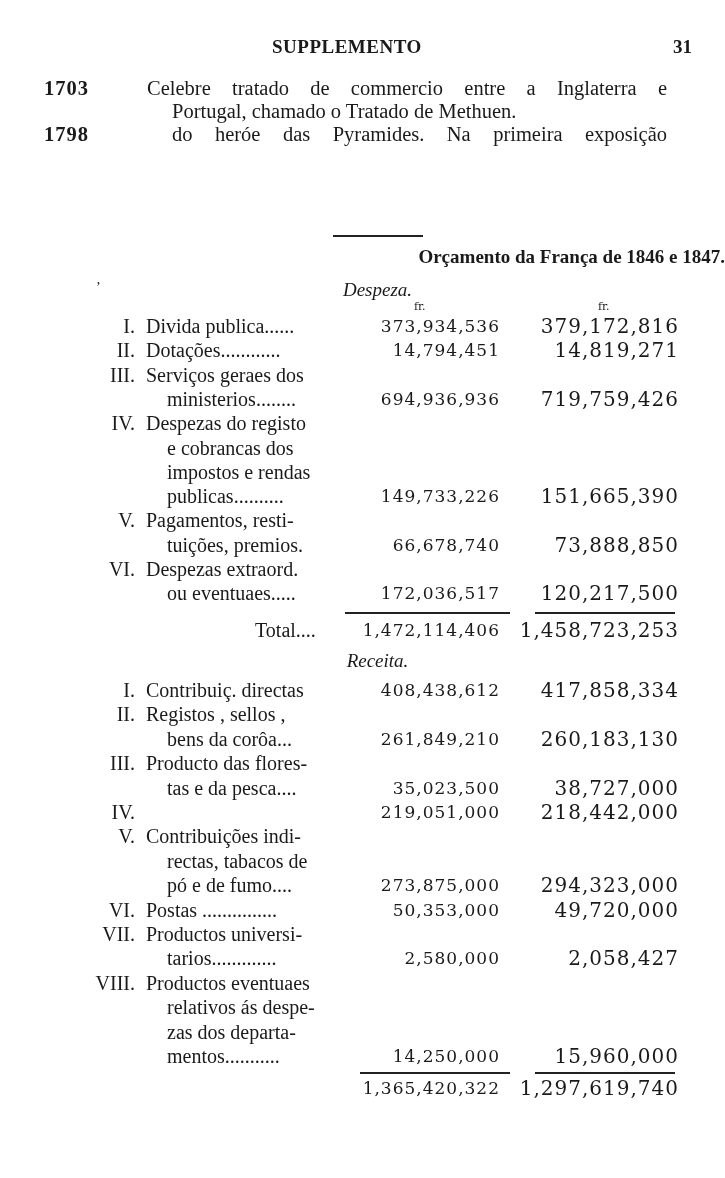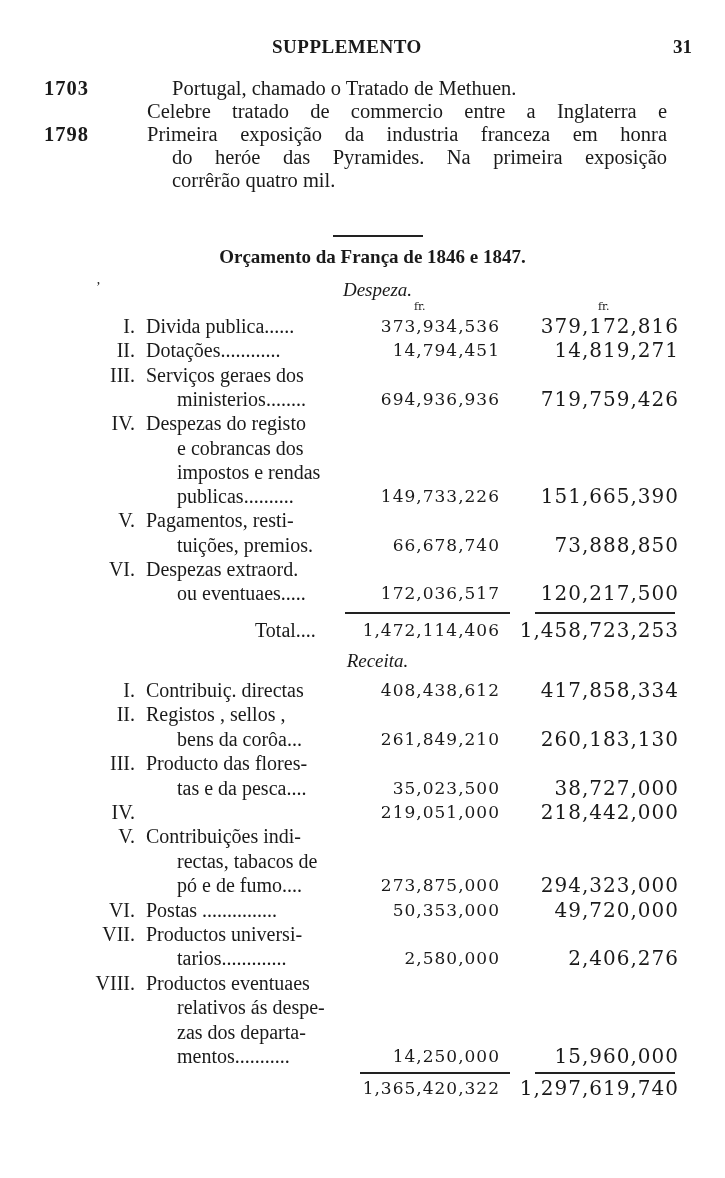--- a/index.html
+++ b/index.html
@@ -22,60 +22,58 @@
     .entry .text { position: absolute; left: 147px; top: 0; width: 520px; }
     .entry .text .line { display: block; white-space: nowrap; }
     .entry .text .indent { padding-left: 25px; }
     .entry .text .justify { text-align: justify; text-align-last: justify; }
 
     .short-rule {
       position: absolute; left: 333px; top: 235px; width: 90px; height: 0;
       border-top: 2px solid #222;
     }
     .table-title {
-      position: absolute; top: 246px; left: 0; width: 725px; text-align: center;
+      position: absolute; top: 246px; left: 0; width: 725px; text-align: right;
       font-weight: bold; font-size: 19px; padding-left: 20px; box-sizing: border-box;
     }
     .tick-mark { position: absolute; left: 96px; top: 280px; font-size: 14px; }
     .section-heading {
       position: absolute; left: 0; width: 725px; text-align: center; font-style: italic; font-size: 19px;
       padding-left: 30px; box-sizing: border-box;
     }
     .unit {
       position: absolute; font-size: 11px; font-family: "DejaVu Serif", serif;
     }
     .row { position: absolute; left: 0; width: 725px; font-size: 20px; line-height: 23px; height: 23px; }
     .row .num { position: absolute; right: 590px; text-align: right; white-space: nowrap; }
     .row .label { position: absolute; left: 146px; white-space: nowrap; }
-    .row .label.cont { left: 177px; }
+    .row .label.cont { left: 167px; }
     .row .v1 { position: absolute; right: 225px; text-align: right; white-space: nowrap; font-family: "DejaVu Serif", serif; font-size: 17px; letter-spacing: 1px; }
     .row .v2 { position: absolute; right: 46px; text-align: left; white-space: nowrap; font-family: "DejaVu Serif", serif; font-size: 20px; letter-spacing: 1px; }
     .rule { position: absolute; height: 0; border-top: 2px solid #222; }
   </style>
 </head>
 <body>
 
 <div class="header">
   <span class="running-title">SUPPLEMENTO</span>
   <span class="page-number">31</span>
 </div>
 
 <div class="entry" style="top:77px;">
   <span class="year">1703</span>
   <div class="text">
+    <span class="line justify">Celebre tratado de commercio entre a Inglaterra e</span>
     <span class="line indent">Portugal, chamado o Tratado de Methuen.</span>
-    <span class="line justify">Celebre tratado de commercio entre a Inglaterra e</span>
   </div>
 </div>
 <div class="entry" style="top:123px;">
   <span class="year">1798</span>
   <div class="text">
-    <span class="line justify">Primeira exposição da industria franceza em honra</span>
     <span class="line indent justify">do heróe das Pyramides. Na primeira exposição</span>
-    <span class="line indent">corrêrão quatro mil.</span>
   </div>
 </div>
 
 <div class="short-rule"></div>
 
 <div class="table-title">Orçamento da França de 1846 e 1847.</div>
 <span class="tick-mark">’</span>
 
 <div class="section-heading" style="top:279px;">Despeza.</div>
 <span class="unit" style="left:414px; top:300px;">fr.</span>
@@ -194,21 +192,21 @@
       <span class="v1">50,353,000</span>
       <span class="v2">49,720,000</span>
     </div>
     <div class="row" style="top: 923px;">
       <span class="num">VII.</span>
       <span class="label">Productos universi-</span>
     </div>
     <div class="row" style="top: 947.4px;">
       <span class="label cont">tarios.............</span>
       <span class="v1">2,580,000</span>
-      <span class="v2">2,406,276</span>
+      <span class="v2">2,058,427</span>
     </div>
     <div class="row" style="top: 971.8px;">
       <span class="num">VIII.</span>
       <span class="label">Productos eventuaes</span>
     </div>
     <div class="row" style="top: 996.2px;">
       <span class="label cont">relativos ás despe-</span>
     </div>
     <div class="row" style="top: 1020.6px; padding-left: 8px;">
       <span class="label cont">zas dos departa-</span>

